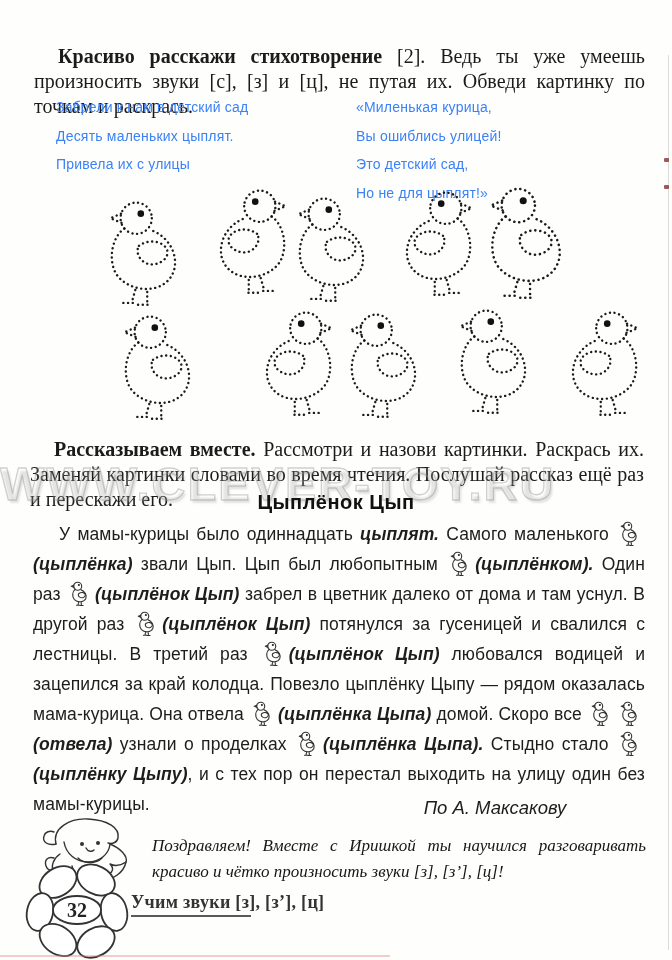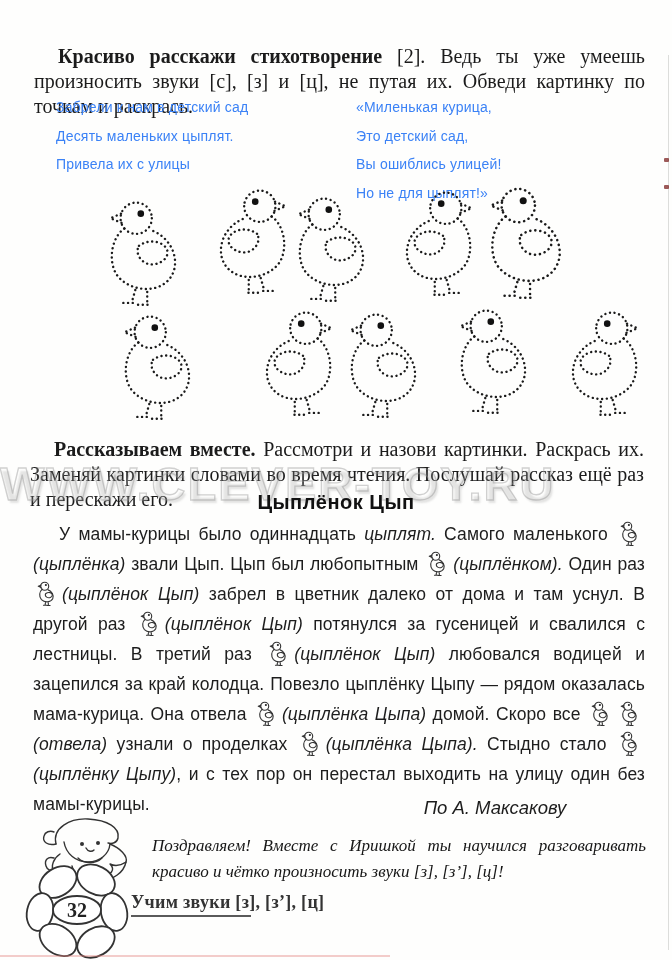--- a/index.html
+++ b/index.html
@@ -28,21 +28,21 @@
   
   .story-title{
     font-family:"Liberation Sans", sans-serif;
     font-size:20px;font-weight:bold;color:#111;text-align:center;letter-spacing:.5px;
   }
   .story{
     font-family:"Liberation Sans", sans-serif;
     font-size:17.5px;line-height:30px;text-align:justify;color:#1d1d1d;
     text-indent:26px;letter-spacing:.1px;
   }
-  .story .it{font-style:italic;font-weight:normal;font-family:"Liberation Sans",sans-serif;margin-top:48px;}
+  .story .it{font-style:italic;font-weight:bold;font-family:"Liberation Sans",sans-serif;margin-top:48px;}
   .story svg.chick-inline{
     width:21px;height:27px;vertical-align:-7px;margin:0 4px;display:inline-block;
   }
   .byline{
     font-family:"Liberation Sans", sans-serif;
     font-style:italic;font-size:18.5px;color:#1d1d1d;text-align:center;
   }
 
   
   .congrats{
@@ -104,22 +104,22 @@
   <span class="lead">Красиво расскажи стихотворение</span><span> [2]. Ведь ты уже умеешь произносить звуки [с], [з] и [ц], не путая их. Обведи картинку по точкам и раскрась.</span>
 </div>
 
 <div class="abs poem-col" style="top:93px;left:56px;width:290px;">
   <div>Забрели к нам в детский сад</div>
   <div>Десять маленьких цыплят.</div>
   <div>Привела их с улицы</div>
 </div>
 <div class="abs poem-col" style="top:93px;left:356px;width:270px;">
   <div>«Миленькая курица,</div>
+  <div>Вы ошиблись улицей!</div>
   <div>Это детский сад,</div>
-  <div>Вы ошиблись улицей!</div>
   <div>Но не для цыплят!»</div>
 </div>
 
 <svg class="abs" style="top:184px;left:96px;" width="550" height="246" viewBox="0 0 550 246">
 
   <g>
       <use href="#chick-dotted" transform="translate(8,14) scale(0.92)"></use>
     </g>
   <g>
       <use href="#chick-dotted" transform="translate(196,2) scale(-0.92,0.92)"></use>

